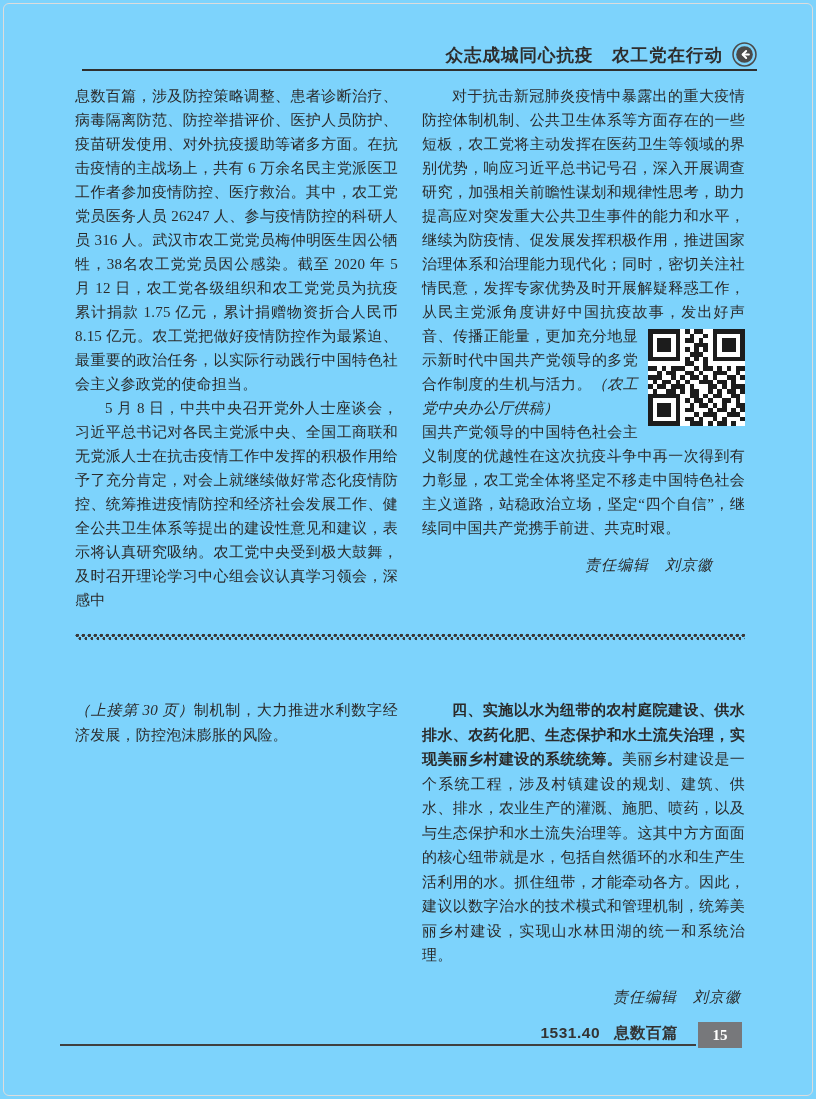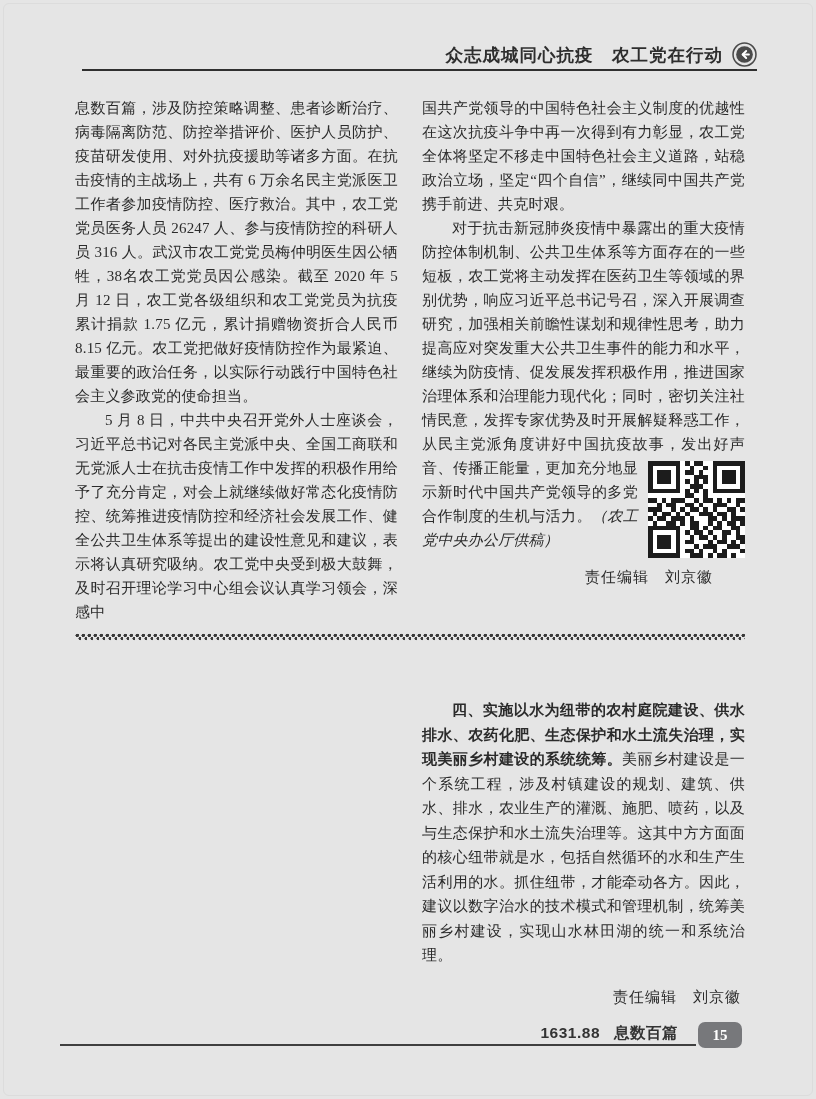--- a/index.html
+++ b/index.html
@@ -1,63 +1,63 @@
 <!DOCTYPE html>
 <html><head>
 <meta charset="utf-8">
 <style>
   html,body{margin:0;padding:0;background:#fff;}
-  .page{position:relative;width:816px;height:1099px;background:#e5e5e5;overflow:hidden;
+  .page{position:relative;width:816px;height:1099px;background:#7dd3fc;overflow:hidden;
         font-family:"Liberation Serif", serif;color:#2b2b2b;}
   .scan-frame{position:absolute;inset:3px;border:1px solid #dcdcdc;border-radius:6px;pointer-events:none;}
 
   
   .header{position:absolute;top:42px;left:75px;width:682px;display:flex;justify-content:flex-end;align-items:center;gap:9px;}
   .header-title{font-family:"Liberation Sans", sans-serif;font-weight:700;font-size:17.5px;color:#2e2e2e;letter-spacing:1px;}
   .logo{width:25px;height:25px;flex:0 0 auto;}
   .header-rule{position:absolute;top:69px;left:82px;width:675px;height:2px;background:#2f2f2f;}
 
   
   .col-wrap{position:absolute;left:75px;width:670px;display:flex;gap:24px;}
-  .top-article{top:96px;}
+  .top-article{top:84px;}
   .bottom-article{top:698px;}
   .col{flex:1;min-width:0;}
   p.body{margin:0;text-align:justify;font-size:15px;line-height:24px;letter-spacing:0.2px;}
   .bottom-article p.body{line-height:24.5px;}
   .indent{text-indent:2em;}
   b.heading{font-family:"Liberation Sans", sans-serif;font-weight:700;}
   .kai{font-style:italic;}
 
   
   .qr{float:right;width:97px;height:97px;margin:5px 0 2px 10px;display:grid;
       grid-template-columns:repeat(21,1fr);grid-auto-rows:1fr;background:#ffffff;}
   .qr-cell{width:100%;height:100%;}
   .qr-cell.on{background:#1c1c1c;}
 
   
-  .editor{margin-top:16px;text-align:right;font-size:15px;color:#2b2b2b;letter-spacing:1px;}
+  .editor{margin-top:16px;text-align:right;font-style:italic;font-size:15px;color:#2b2b2b;letter-spacing:1px;}
   .editor.top-credit{padding-right:32px;}
   .editor.bottom-credit{padding-right:4px;margin-top:20px;}
 
   
   .divider{position:absolute;top:633px;left:75px;width:670px;height:8px;
     background-image:
       radial-gradient(circle at 2.2px 2.4px, #3a3a3a 1.55px, rgba(0,0,0,0) 1.95px),
       radial-gradient(circle at 5.2px 5.6px, #3a3a3a 1.55px, rgba(0,0,0,0) 1.95px);
     background-size:6px 8px;background-repeat:repeat-x;}
 
   
   .footer{position:absolute;left:60px;top:1022px;width:682px;height:30px;}
   .footer-rule{position:absolute;left:0;right:46px;top:22px;height:2px;background:#3f3f3f;}
   .footer-text{position:absolute;right:64px;top:1px;font-family:"Liberation Sans", sans-serif;
                font-weight:700;font-size:15.5px;color:#333;letter-spacing:0.5px;}
   .footer-text .issue{margin-right:14px;}
   .page-num-box{position:absolute;right:0;top:0;width:44px;height:26px;background:#77787b;
                 color:#ffffff;display:flex;align-items:center;justify-content:center;
-                font-family:"Liberation Serif", serif;font-weight:700;font-size:15px;border-radius:7px;}
+                font-family:"Liberation Serif", serif;font-weight:700;font-size:15px;}
 </style>
 </head>
 <body>
 
 <div class="page">
   <div class="scan-frame"></div>
 
   <div class="header">
     <span class="header-title">众志成城同心抗疫　农工党在行动</span>
     <span class="logo">
@@ -70,21 +70,20 @@
     </span>
   </div>
   <div class="header-rule"></div>
 
   <div class="col-wrap top-article">
     <div class="col">
       <p class="body">息数百篇，涉及防控策略调整、患者诊断治疗、病毒隔离防范、防控举措评价、医护人员防护、疫苗研发使用、对外抗疫援助等诸多方面。在抗击疫情的主战场上，共有 6 万余名民主党派医卫工作者参加疫情防控、医疗救治。其中，农工党党员医务人员 26247 人、参与疫情防控的科研人员 316 人。武汉市农工党党员梅仲明医生因公牺牲，38名农工党党员因公感染。截至 2020 年 5 月 12 日，农工党各级组织和农工党党员为抗疫累计捐款 1.75 亿元，累计捐赠物资折合人民币 8.15 亿元。农工党把做好疫情防控作为最紧迫、最重要的政治任务，以实际行动践行中国特色社会主义参政党的使命担当。</p>
       <p class="body indent">5 月 8 日，中共中央召开党外人士座谈会，习近平总书记对各民主党派中央、全国工商联和无党派人士在抗击疫情工作中发挥的积极作用给予了充分肯定，对会上就继续做好常态化疫情防控、统筹推进疫情防控和经济社会发展工作、健全公共卫生体系等提出的建设性意见和建议，表示将认真研究吸纳。农工党中央受到极大鼓舞，及时召开理论学习中心组会议认真学习领会，深感中</p>
     </div>
     <div class="col">
-      <p class="body">国共产党领导的中国特色社会主义制度的优越性在这次抗疫斗争中再一次得到有力彰显，农工党全体将坚定不移走中国特色社会主义道路，站稳政治立场，坚定“四个自信”，继续同中国共产党携手前进、共克时艰。</p>
       <p class="body indent">
         <span>对于抗击新冠肺炎疫情中暴露出的重大疫情防控体制机制、公共卫生体系等方面存在的一些短板，农工党将主动发挥在医药卫生等领域的界别优势，响应习近平总书记号召，深入开展调查研究，加强相关前瞻性谋划和规律性思考，助力提高应对突发重大公共卫生事件的能力和水平，继续为防疫情、促发展发挥积极作用，推进国家治理体系和治理能力现代化；同时，密切关注社情民意，发挥专家优势及时开展解疑释惑工作，从民主党派角度讲好中国抗疫故事，发出好声音、</span><span class="qr">
             <span class="qr-cell on"></span>
             <span class="qr-cell on"></span>
             <span class="qr-cell on"></span>
             <span class="qr-cell on"></span>
             <span class="qr-cell on"></span>
             <span class="qr-cell on"></span>
             <span class="qr-cell on"></span>
             <span class="qr-cell"></span>
@@ -516,35 +515,37 @@
             <span class="qr-cell on"></span>
             <span class="qr-cell"></span>
             <span class="qr-cell on"></span>
             <span class="qr-cell on"></span>
             <span class="qr-cell"></span>
             <span class="qr-cell on"></span>
             <span class="qr-cell"></span>
             <span class="qr-cell"></span>
           </span><span>传播正能量，更加充分地显示新时代中国共产党领导的多党合作制度的生机与活力。</span><i class="kai">（农工党中央办公厅供稿）</i>
       </p>
+      <p class="body">国共产党领导的中国特色社会主义制度的优越性在这次抗疫斗争中再一次得到有力彰显，农工党全体将坚定不移走中国特色社会主义道路，站稳政治立场，坚定“四个自信”，继续同中国共产党携手前进、共克时艰。</p>
       <div class="editor top-credit">责任编辑　刘京徽</div>
     </div>
   </div>
 
   <div class="divider"></div>
 
   <div class="col-wrap bottom-article">
     <div class="col">
+      <p class="body"><i class="kai">（上接第 30 页）</i><span>制机制，大力推进水利数字经济发展，防控泡沫膨胀的风险。</span></p>
     </div>
     <div class="col">
       <p class="body indent"><b class="heading">四、实施以水为纽带的农村庭院建设、供水排水、农药化肥、生态保护和水土流失治理，实现美丽乡村建设的系统统筹。</b><span>美丽乡村建设是一个系统工程，涉及村镇建设的规划、建筑、供水、排水，农业生产的灌溉、施肥、喷药，以及与生态保护和水土流失治理等。这其中方方面面的核心纽带就是水，包括自然循环的水和生产生活利用的水。抓住纽带，才能牵动各方。因此，建议以数字治水的技术模式和管理机制，统筹美丽乡村建设，实现山水林田湖的统一和系统治理。</span></p>
       <div class="editor bottom-credit">责任编辑　刘京徽</div>
     </div>
   </div>
 
   <div class="footer">
     <div class="footer-rule"></div>
     <div class="footer-text">
-      <span class="issue">1631.88</span><span>息数百篇</span>
+      <span class="issue">1531.40</span><span>息数百篇</span>
     </div>
     <div class="page-num-box">15</div>
   </div>
 </div>
 
 </body></html>

